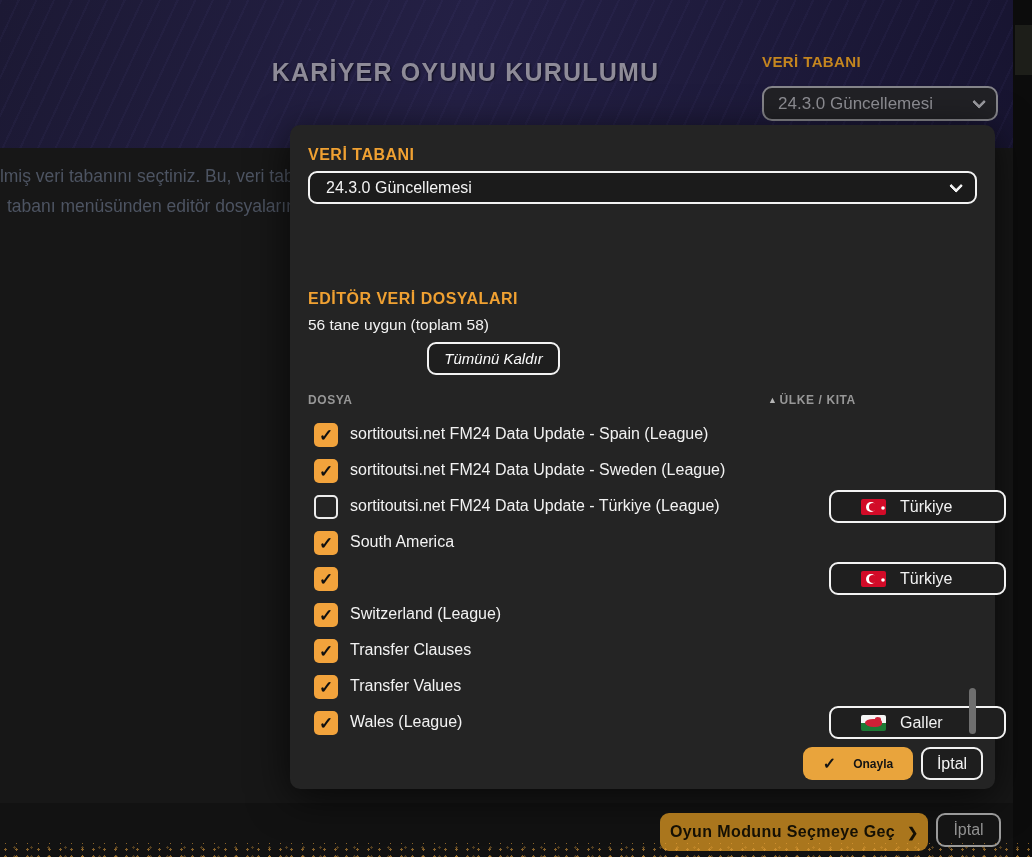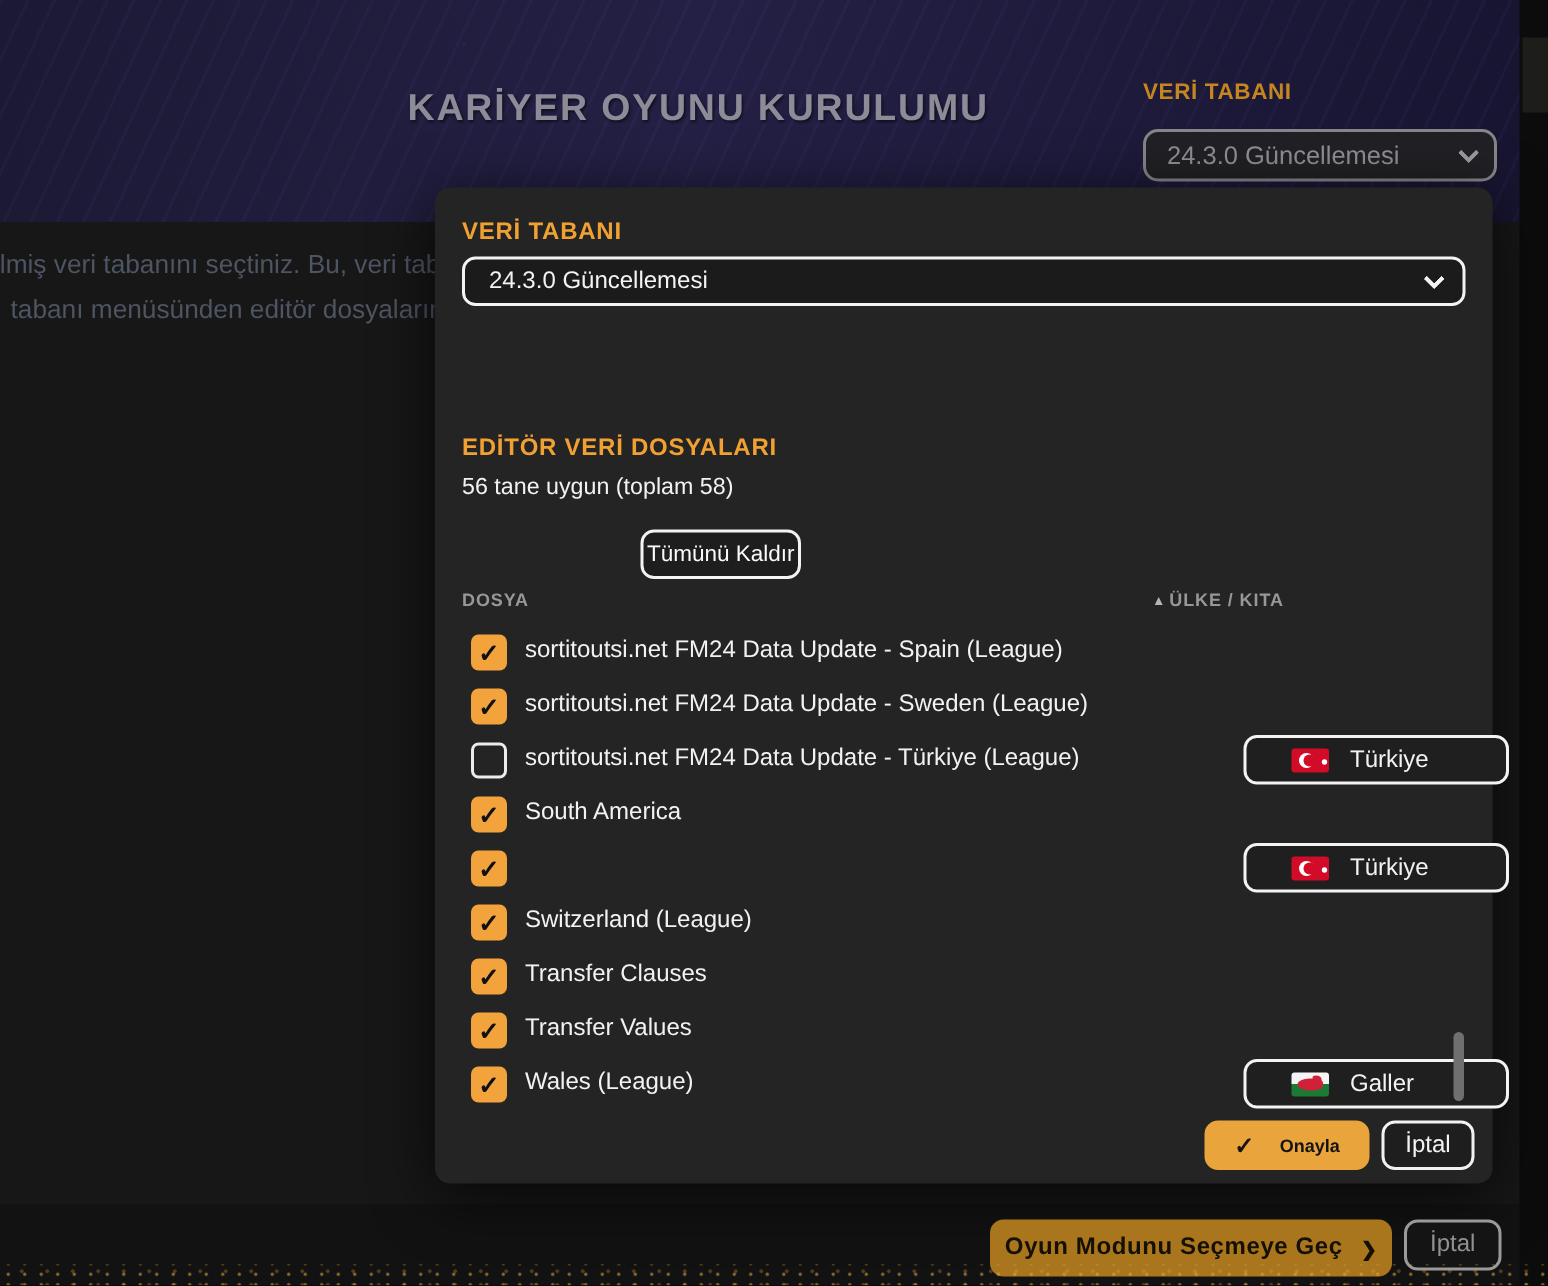--- a/index.html
+++ b/index.html
@@ -77,21 +77,21 @@
 
   .m-count { position:absolute; left:18px; top:191px; font-size:15.5px; color:#f2f2f2; }
 
   .pill-btn {
     position:absolute; height:33px; border:2px solid #f3f3f3; border-radius:9px;
     background:rgba(0,0,0,0.15); color:#fafafa; font-size:15px;
     display:flex; align-items:center; justify-content:center; cursor:pointer;
     font-family:"Liberation Sans", sans-serif;
   }
   .btn-select-all { left:18px;  top:217px; width:114px; }
-  .btn-clear-all  { left:137px; top:228px; width:107px; }
+  .btn-clear-all  { left:137px; top:217px; width:133px;font-style:italic; }
 
   .tbl-head { position:absolute; left:18px; top:268px; width:669px; height:14px; }
   .th { font-size:12px; font-weight:800; letter-spacing:0.6px; color:#979797;text-align:center; }
   .th-file { position:absolute; left:0; top:0; }
   .th-country { position:absolute; left:460px; top:0; }
   .sort-asc { font-size:9px; color:#b5b5b5; margin-right:2px; vertical-align:1px; }
 
   .file-list { position:absolute; left:18px; top:292px; width:669px; }
   .file-row { position:relative; height:36px; }
   .checkbox {

